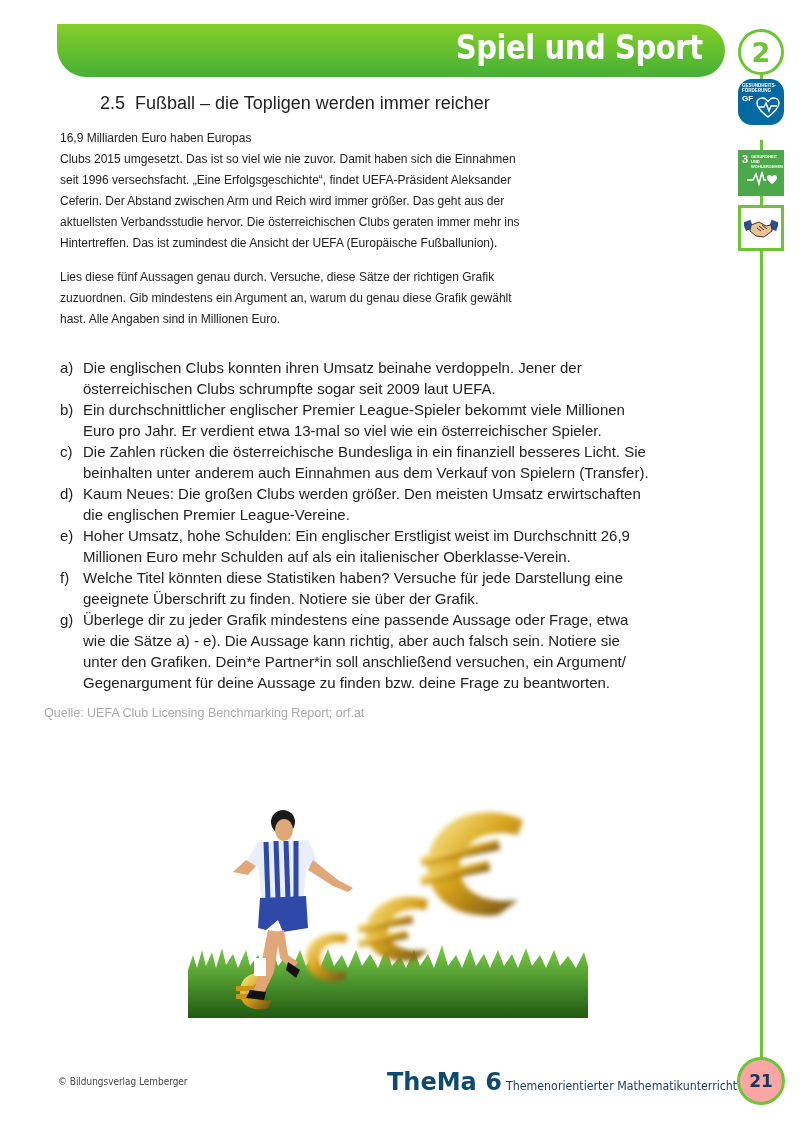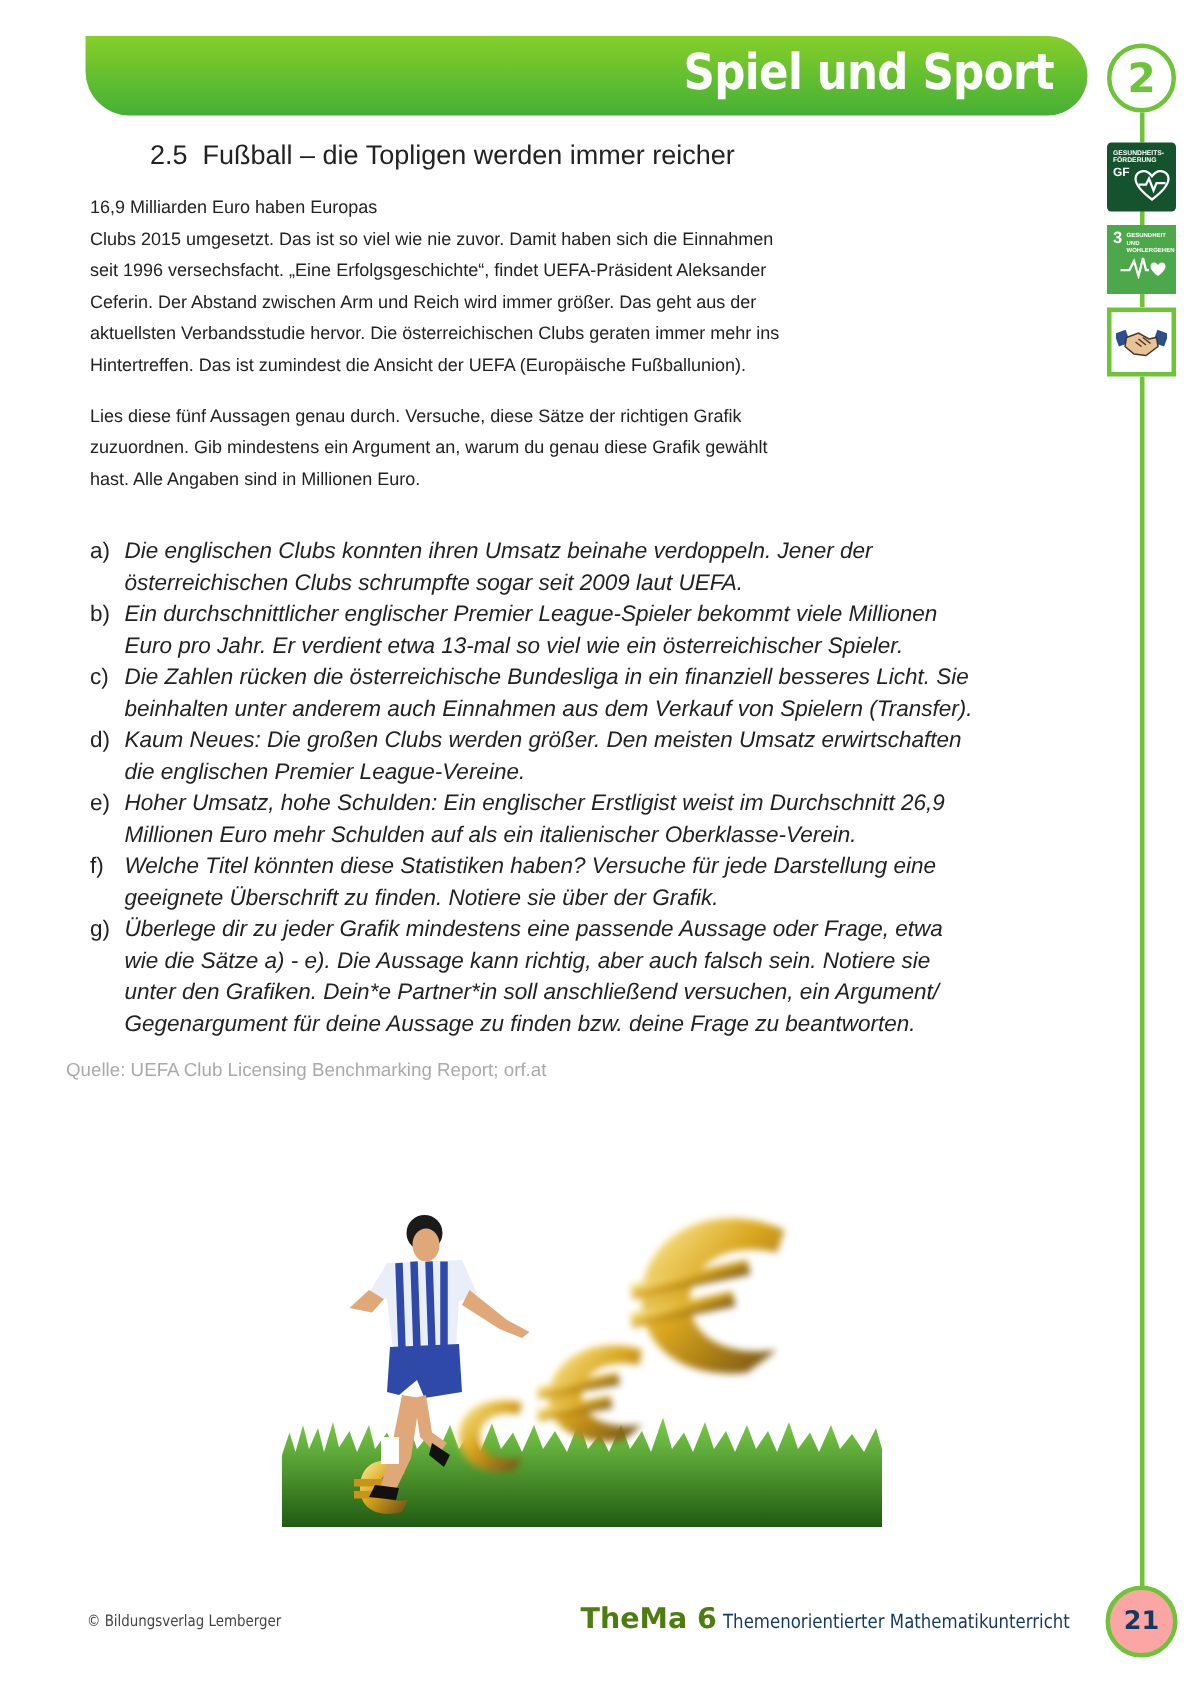--- a/index.html
+++ b/index.html
@@ -25,21 +25,21 @@
     display:flex; align-items:center; justify-content:center;
     font-family:"DejaVu Sans", sans-serif; font-weight:bold; font-size:27px; color:#6cc436;
   }
   .vline {
     position:absolute; left:760px; width:3px; background:#6cc436;
   }
 
   .sidebar-icon {
     position:absolute; left:738px; width:46px; height:46px; border-radius:3px;
   }
-  .icon-gf { top:95px; background:#14532d; color:#fff; }
+  .icon-gf { top:79px; background:#0369a1; color:#fff;border-radius:14px; }
   .icon-gf .t1 { position:absolute; left:4px; top:4px; font-size:4.5px; line-height:5px; font-weight:bold; }
   .icon-gf .t2 { position:absolute; left:4px; top:15px; font-size:8px; font-weight:bold; }
   .icon-gf svg { position:absolute; left:18px; top:18px; }
   .icon-sdg { top:150px; background:#4ca84a; color:#fff; border-radius:0; }
   .icon-sdg .num { position:absolute; left:4px; top:3px; font-size:11px; font-weight:bold; }
   .icon-sdg .t1 { position:absolute; left:13px; top:4px; font-size:4px; line-height:5px; font-weight:bold; }
   .icon-sdg svg { position:absolute; left:8px; top:20px; }
   .icon-hand { top:205px; background:#fff; border:3px solid #6cc436; border-radius:0; }
   .icon-hand svg { position:absolute; left:3px; top:8px; }
 
@@ -51,29 +51,29 @@
 
   .para {
     position:absolute; left:60px; font-size:12px; line-height:21px; color:#222; width:640px;
   }
   .p1 { top:128px; }
   .p2 { top:267px; }
 
   .tasks { position:absolute; left:60px; top:357px; width:650px; list-style:none; font-size:15px; line-height:21px; }
   .task { display:flex; }
   .task .letter { width:23px; flex:none; }
-  .task .txt { flex:1;font-style:italic; }
+  .task .txt { flex:1; }
 
   .source { position:absolute; left:44px; top:706px; font-size:12.5px; color:#aaaaaa; }
 
   .illustration { position:absolute; left:188px; top:780px; width:400px; height:240px; }
 
   .footer-left { position:absolute; left:58px; top:1075px; font-size:10.5px; color:#444; font-family:"DejaVu Sans", sans-serif; transform:scaleX(0.85); transform-origin:left center; }
   .footer-brand { position:absolute; left:387px; top:1068px; font-family:"DejaVu Sans", sans-serif; white-space:nowrap; }
-  .footer-brand .brand { font-weight:bold; font-size:19px; color:#4d7c0f; }
+  .footer-brand .brand { font-weight:bold; font-size:24px; color:#0c4a6e; }
   .footer-brand .sub { font-size:13px; color:#12395f; margin-left:4px; display:inline-block; transform:scaleX(0.85); transform-origin:left center; }
   .page-circle {
     position:absolute; left:737px; top:1057px; width:48px; height:48px;
     border:3px solid #6cc436; border-radius:50%; background:#fca5a5;
     display:flex; align-items:center; justify-content:center;
     font-family:"DejaVu Sans", sans-serif; font-weight:bold; font-size:17px; color:#12395f;
   }
 </style>
 </head>
 <body>

